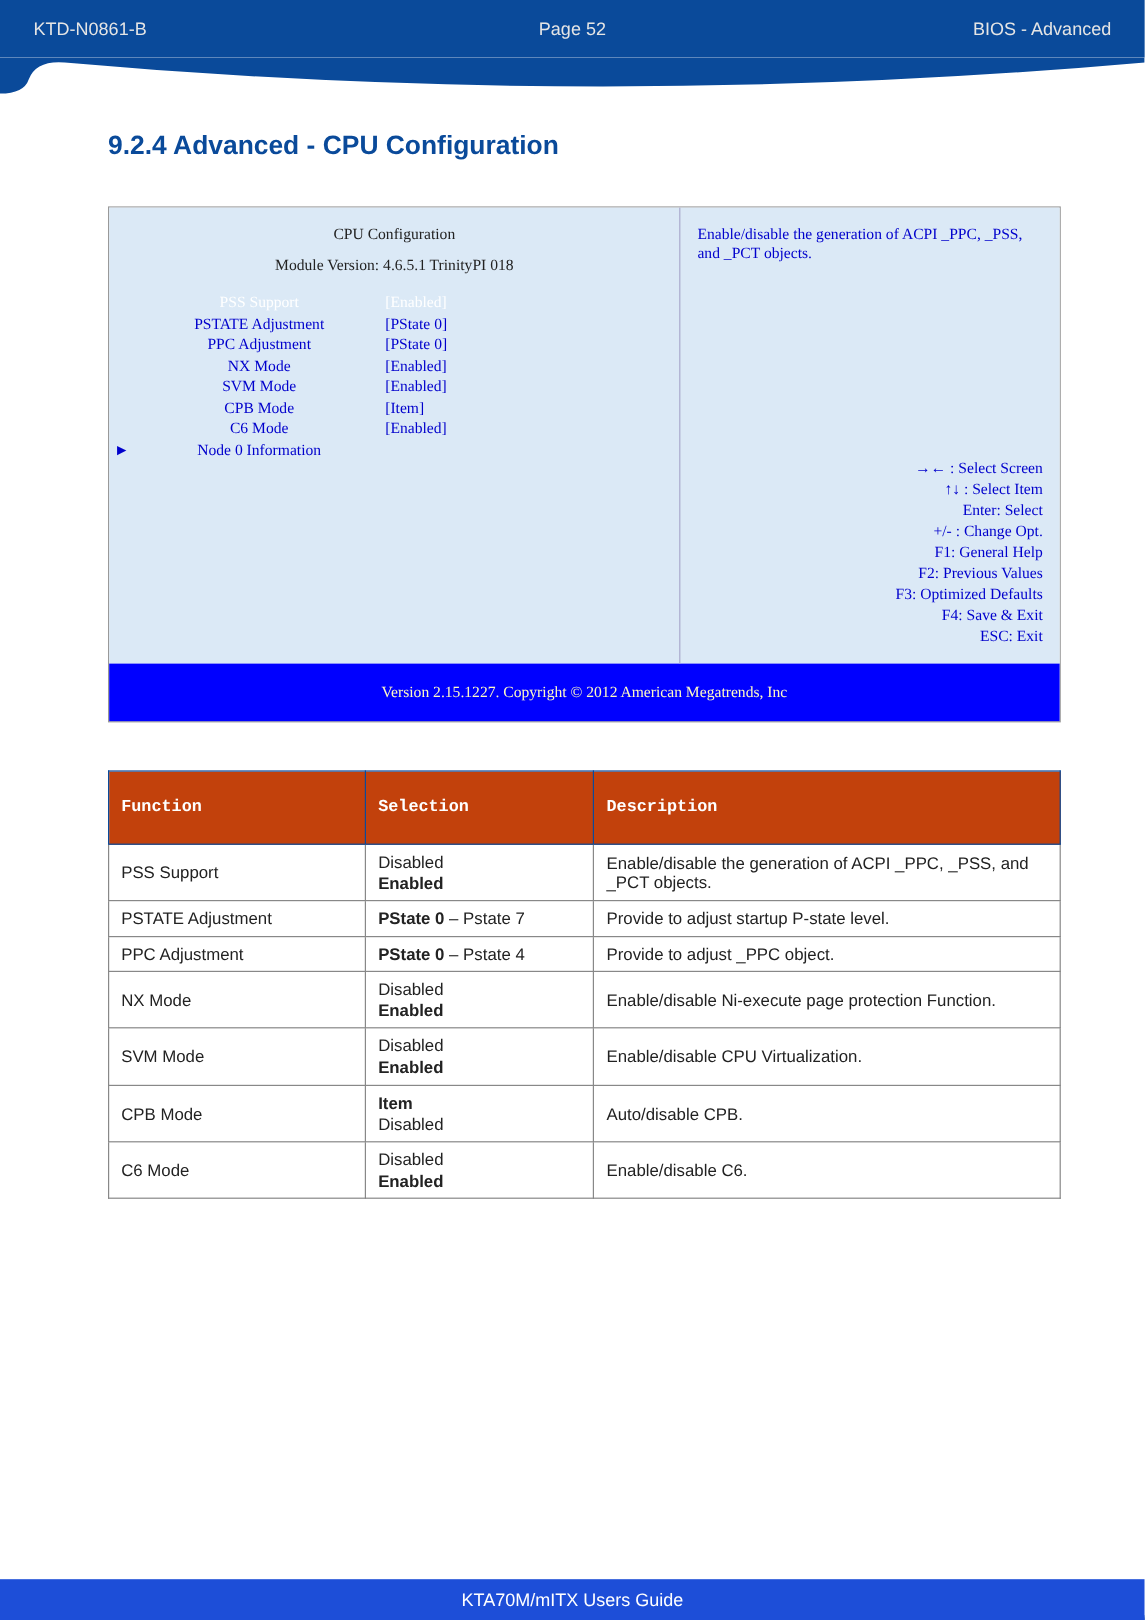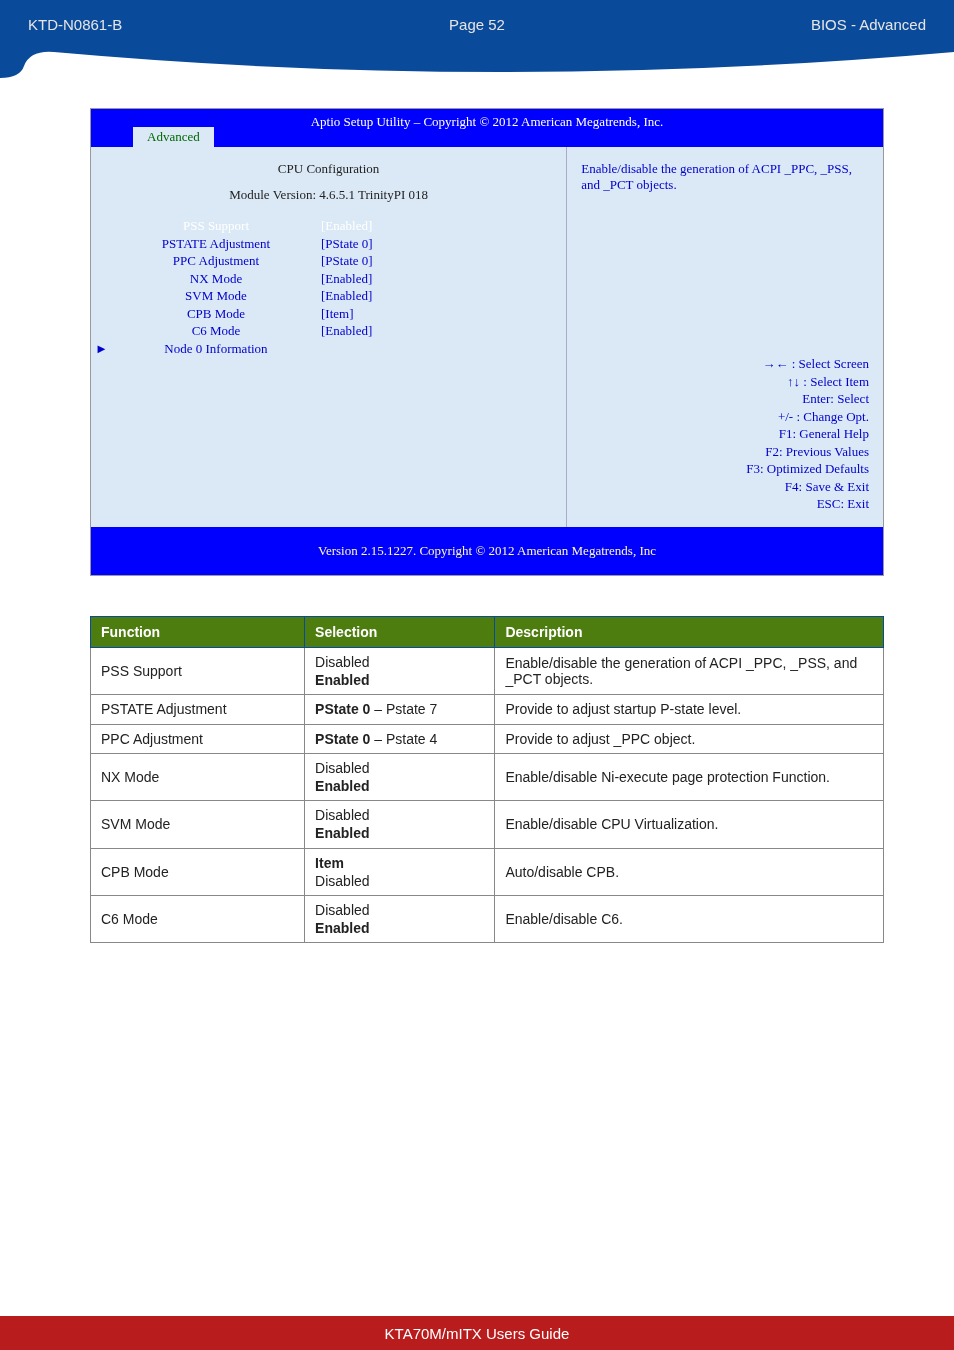--- a/index.html
+++ b/index.html
@@ -113,26 +113,27 @@
     font-size: 13px;
   }
 
   
   table.ftable {
     width: 100%;
     border-collapse: collapse;
     font-size: 14px;
   }
   table.ftable th {
-    background: #4d7c0f;
+    background: #c2410c;
     color: #fff;
     text-align: left;
-    padding: 7px 10px;
+    padding: 22px 10px;
     font-weight: 700;
     border: 1px solid #0a4a9a;
+    font-family: Liberation Mono, monospace;
   }
   table.ftable td {
     border: 1px solid #888;
     padding: 5px 10px;
     vertical-align: middle;
     color: #222;
   }
   table.ftable td .sel-line { line-height: 1.3; }
   .bold { font-weight: 700; }
 
@@ -140,21 +141,21 @@
   .page-footer {
     position: absolute;
     left: 0; right: 0; bottom: 0;
     height: 58px;
     overflow: hidden;
   }
   .page-footer .bar {
     position: absolute;
     left: 0; right: 0; bottom: 0;
     height: 34px;
-    background: #b91c1c;
+    background: #1d4ed8;
     color: #fff;
     display: flex;
     align-items: center;
     justify-content: center;
     font-size: 15px;
     text-align: right;
   }
 </style>
 </head>
 <body>
@@ -164,26 +165,23 @@
   <div class="center">Page 52</div>
   <div class="right">BIOS  - Advanced</div>
 </div>
 <div class="curve">
   <svg width="954" height="42" viewBox="0 0 954 42">
     <path d="M0,0 L954,0 L954,4 Q500,44 54,4 Q30,2 24,18 Q20,30 0,30 Z" fill="#0a4a9a"></path>
   </svg>
 </div>
 
 <div class="content">
+  <h2 class="section-title">9.2.4  Advanced  -  CPU Configuration</h2>
 
   <div class="bios">
-    <div class="bios-top">
-      <div class="title">Aptio Setup Utility  –  Copyright © 2012 American Megatrends, Inc.</div>
-      <div class="bios-tab">Advanced</div>
-    </div>
     <div class="bios-body">
       <div class="bios-left">
         <div style="color:#222;margin-bottom:10px;">CPU Configuration</div>
         <div style="color:#222;">Module Version: 4.6.5.1 TrinityPI 018</div>
 
         <div class="bios-settings" id="bios-settings">
             <div class="bios-row highlight">
               <span class="k">PSS Support</span>
               <span class="v">[Enabled]</span>
             </div>

